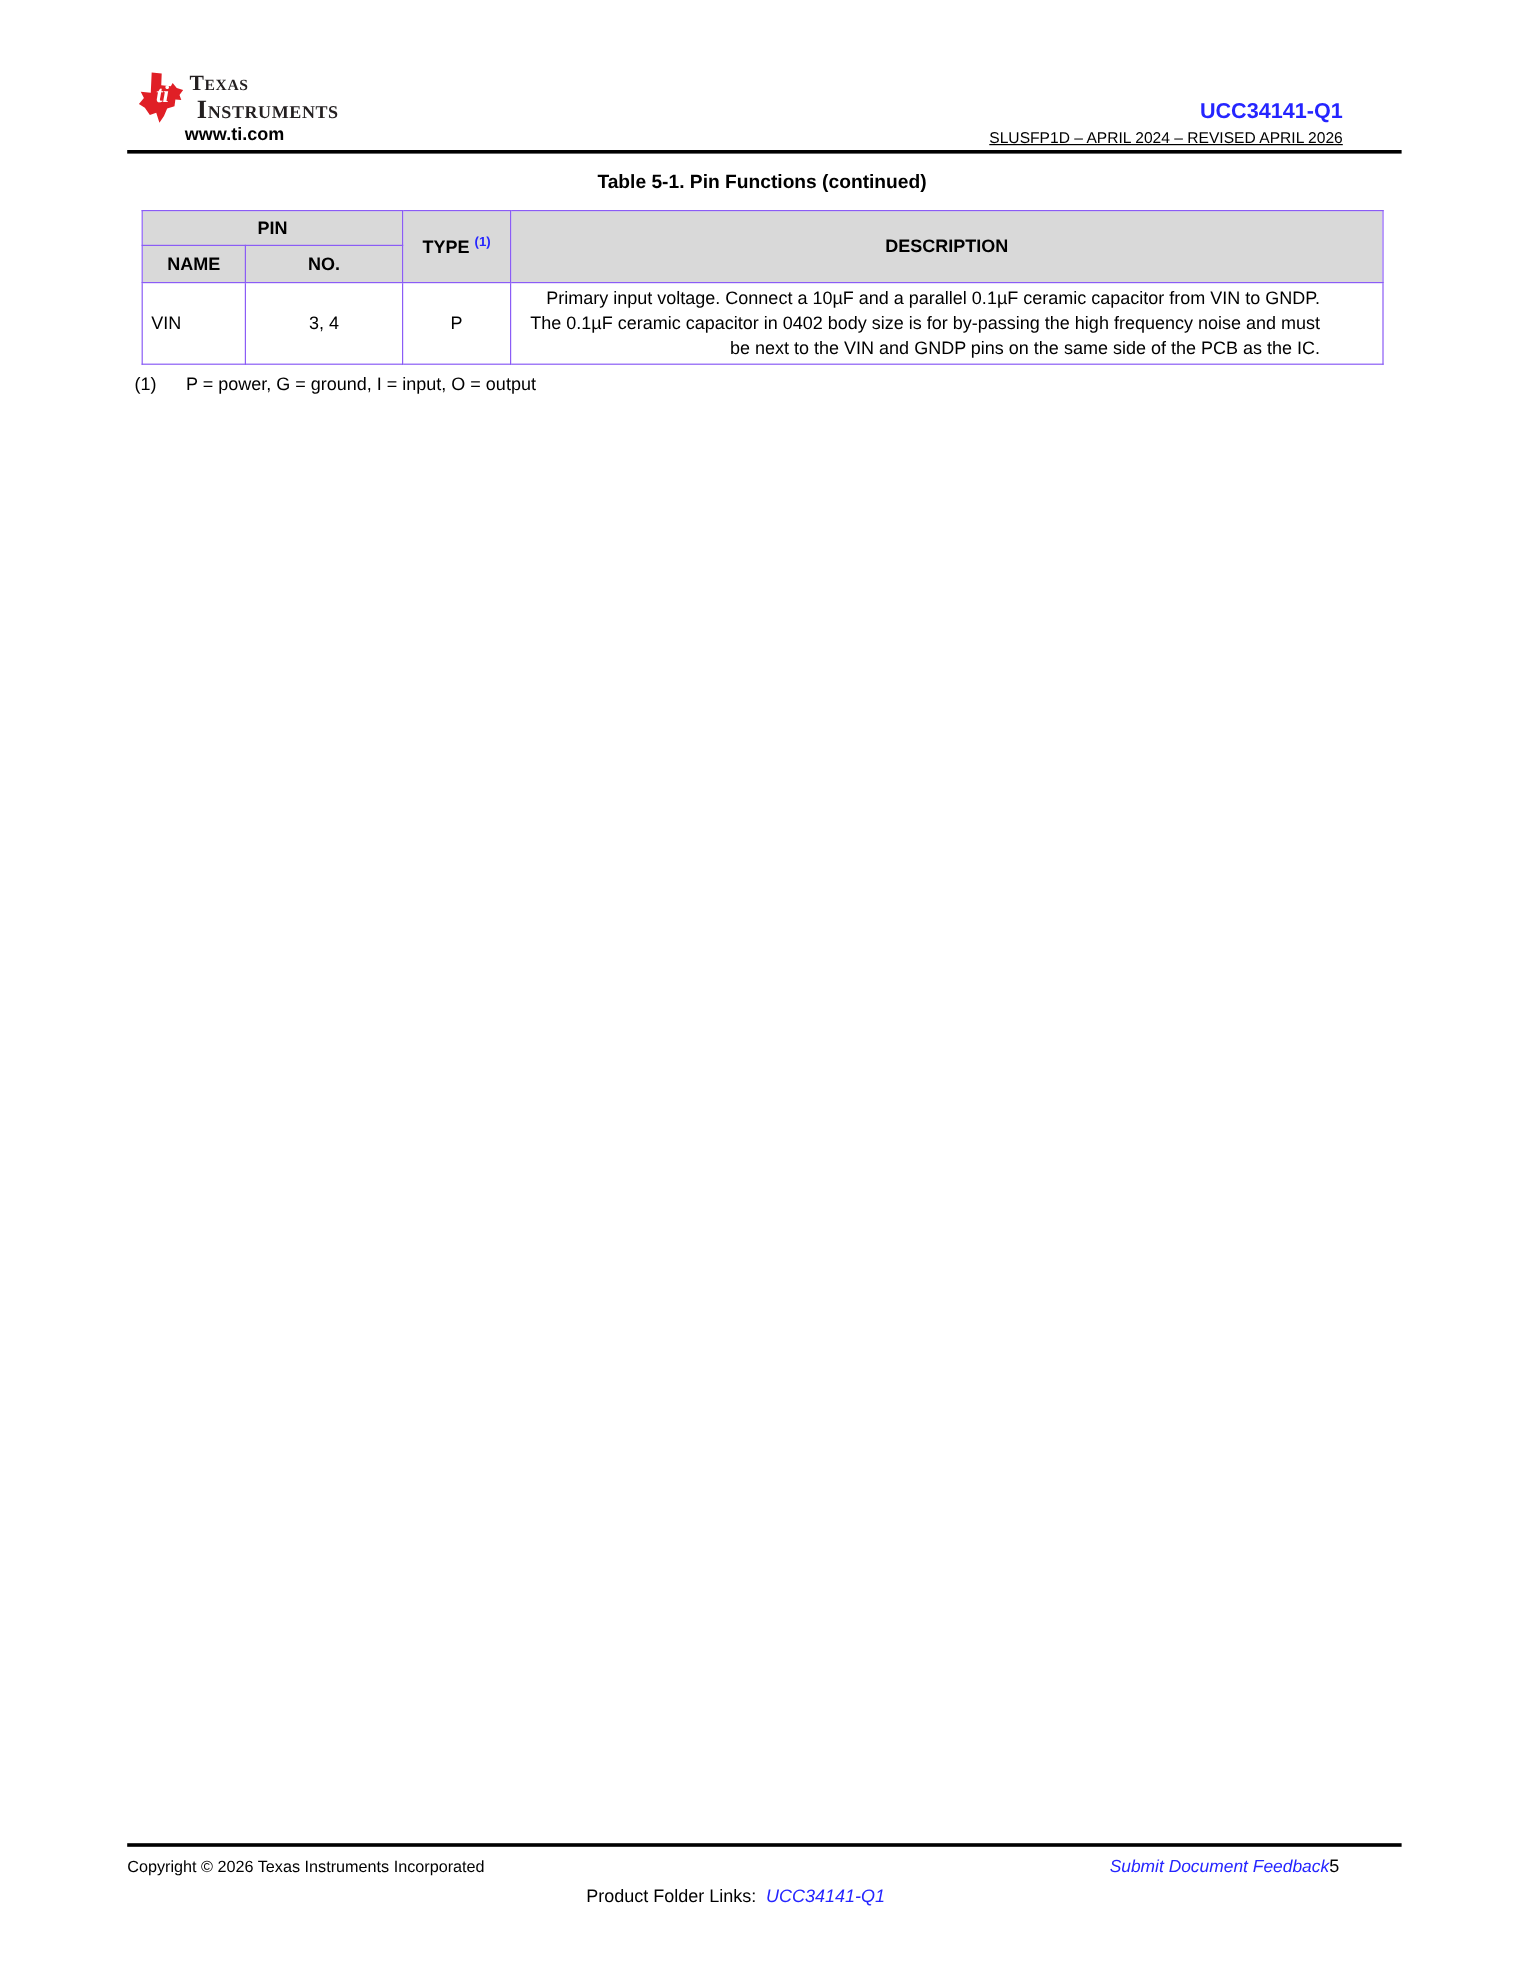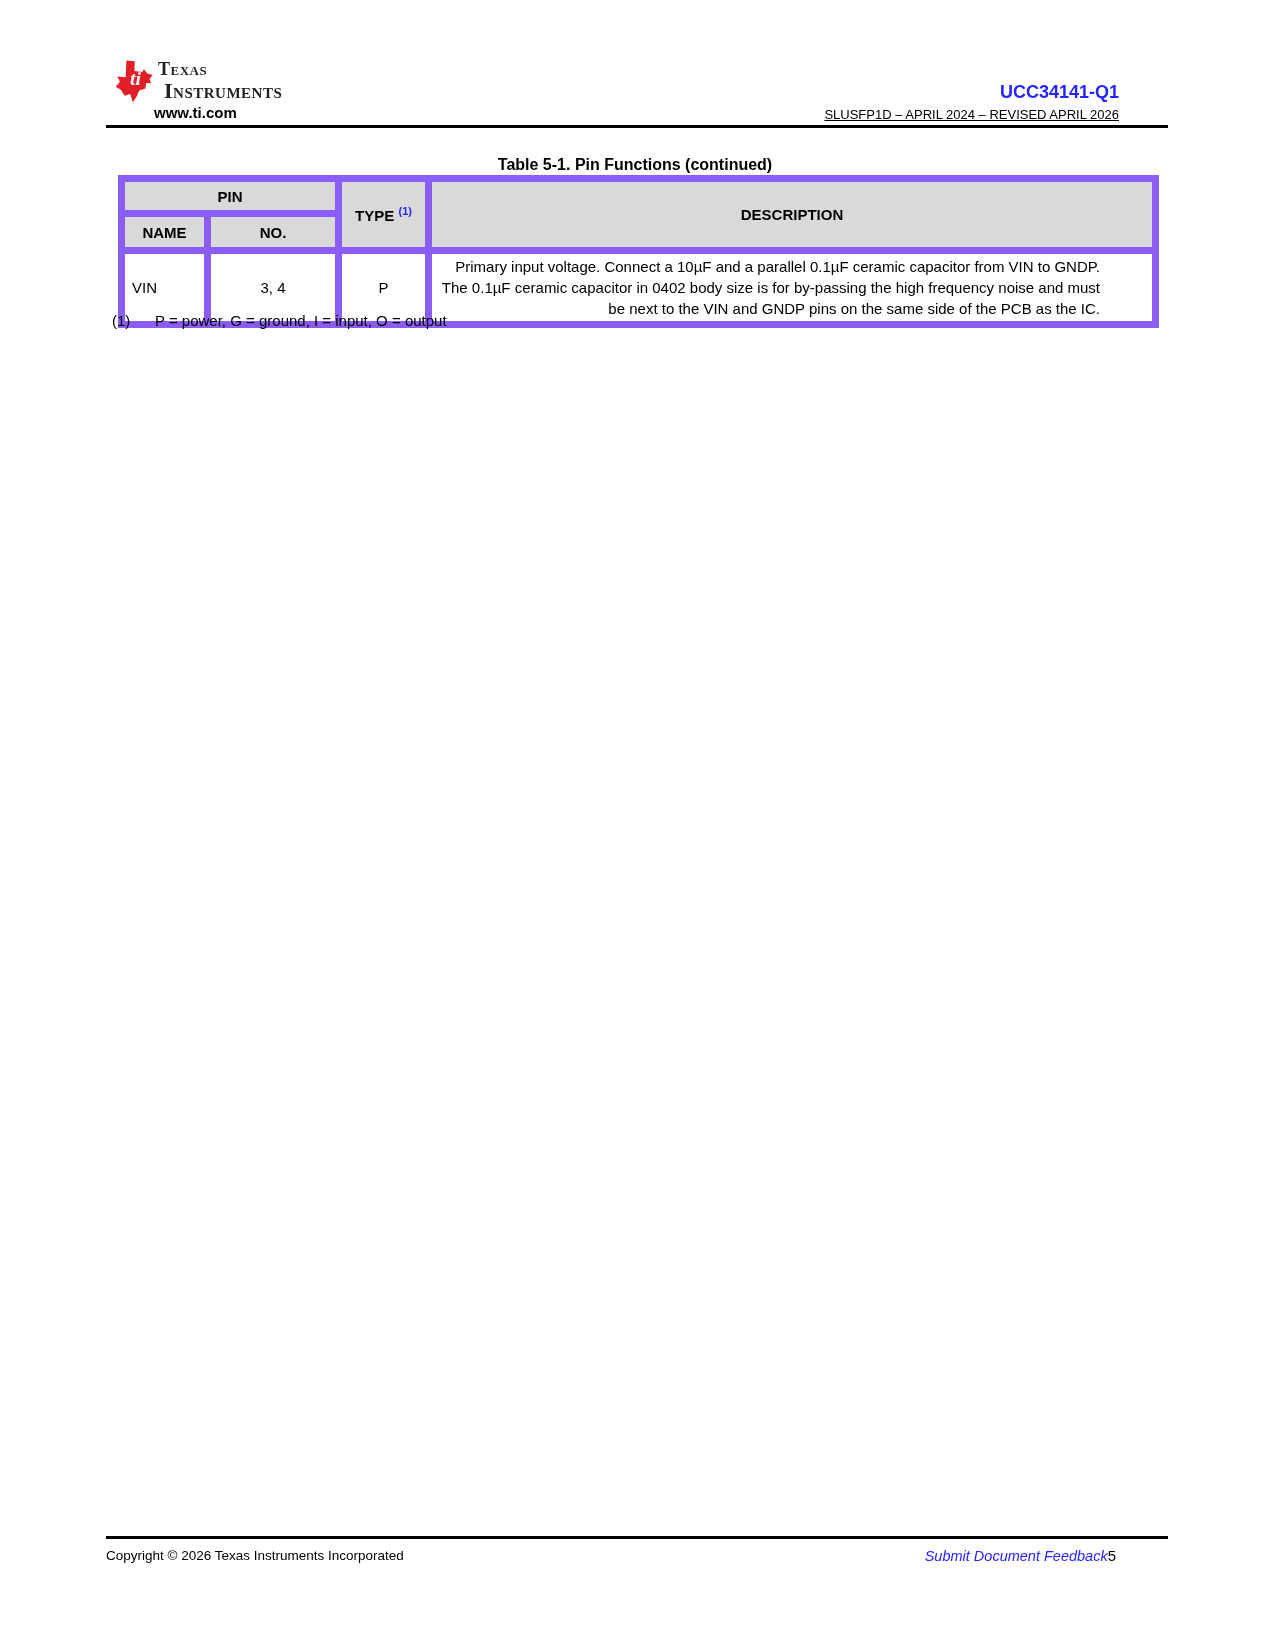--- a/index.html
+++ b/index.html
@@ -13,25 +13,25 @@
   .brand { position:absolute; left:158px; top:58px; font-family:"Liberation Serif", serif; font-weight:bold; color:#231f20; }
   .brand-texas   { font-size:18px; line-height:22px; font-variant:small-caps; letter-spacing:0.5px; }
   .brand-instruments { font-size:22px; line-height:21px; font-variant:small-caps; letter-spacing:0.5px; margin-left:6px; }
   .website { position:absolute; left:106px; top:104px; font-size:15px; font-weight:bold;margin-left:48px; }
   .head-right { position:absolute; right:107px; top:82px; text-align:right; }
   .part-number { font-size:18px; font-weight:bold; color:#2525ff; }
   .doc-info { font-size:13px; margin-top:4px; color:#000;text-decoration:underline; }
   .rule-top { position:absolute; left:106px; top:125px; width:1062px; height:3px; background:#000; }
 
   
-  .table-title { position:absolute; left:118px; top:156px; width:1034px; text-align:center;
+  .table-title { position:absolute; left:118px; top:144px; width:1034px; text-align:center;
                  font-size:16px; font-weight:bold; }
   .table-wrap { position:absolute; left:118px; top:175px; }
   table.pinfn { border-collapse:collapse; table-layout:fixed; width:1034px; }
-  table.pinfn th, table.pinfn td { border:7px solid #8b5cf6; font-size:15px; overflow:hidden; }
+  table.pinfn th, table.pinfn td { border:1px solid #8b5cf6; font-size:15px; overflow:hidden; }
   table.pinfn thead th { background:#d9d9d9; font-weight:bold; text-align:center; }
   tr.hr1 th { height:26px; }
   tr.hr2 th { height:28px; }
   .fnref { color:#2525ff; font-size:11px; font-weight:bold; vertical-align:6px; cursor:pointer; }
   td.cell-name { text-align:left; padding-left:7px; }
   td.cell-no, td.cell-type { text-align:center; }
   td.cell-desc { text-align:right; vertical-align:middle; padding:2px 52px 2px 7px; line-height:21px; }
   tbody tr { height:66px; }
 
   
@@ -102,14 +102,18 @@
     <span class="marker">(1)</span>
     <span class="fn-text">P = power, G = ground, I = input, O = output</span>
   </div>
 
   <div class="rule-bottom"></div>
   <div class="copyright">Copyright © 2026 Texas Instruments Incorporated</div>
   <div class="footer-right">
     <span class="feedback-link">Submit Document Feedback</span>
     <span class="page-number">5</span>
   </div>
+  <div class="product-folder">
+    <span>Product Folder Links:</span>
+    <span class="link">UCC34141-Q1</span>
+  </div>
 
 </div>
 
 </body></html>

